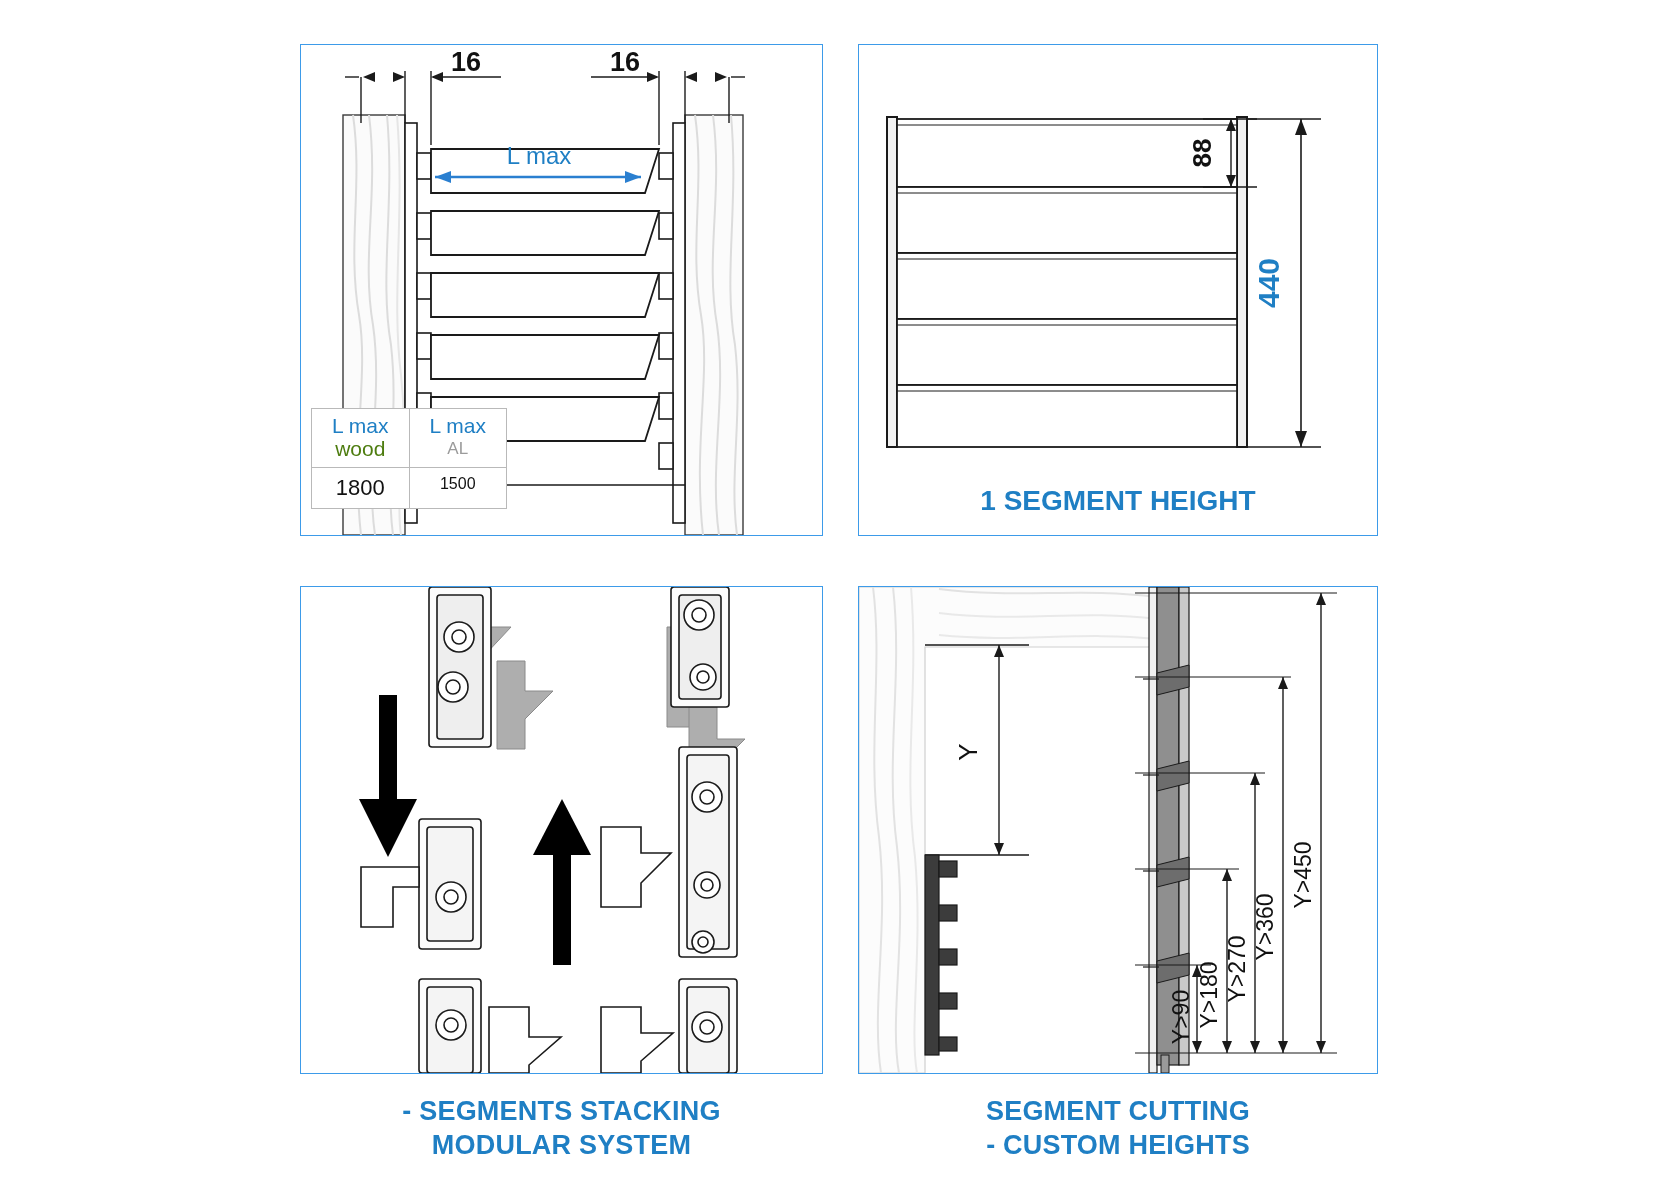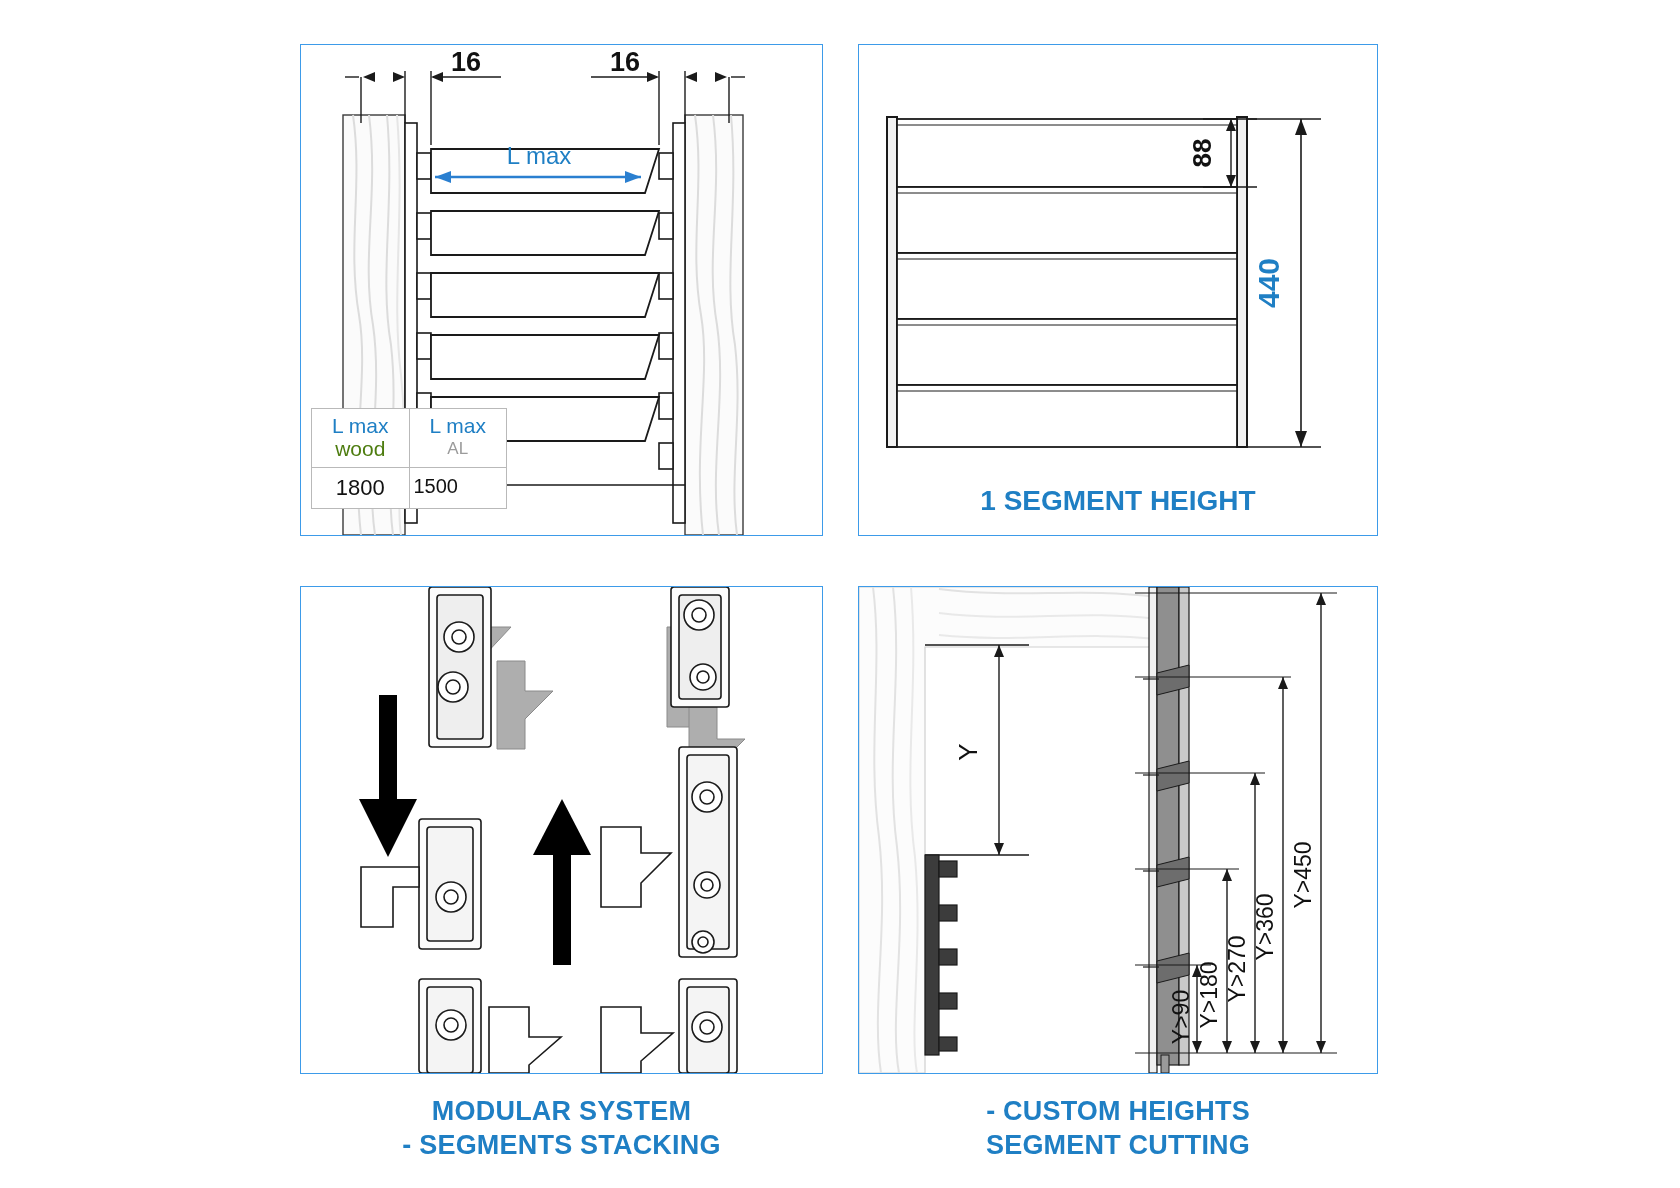--- a/index.html
+++ b/index.html
@@ -96,21 +96,21 @@
         <div style="color:#1f7fc4;font-size:21px;">L max</div>
         <div style="color:#4d7c0f;font-size:21px;">wood</div>
       </div>
       <div style="flex:1;padding:5px 4px 7px;text-align:center;line-height:23px;">
         <div style="color:#1f7fc4;font-size:21px;">L max</div>
         <div style="color:#9b9b9b;font-size:17px;">AL</div>
       </div>
     </div>
     <div style="display:flex;border-top:1px solid #b9b9b9;">
       <div style="flex:1;border-right:1px solid #b9b9b9;padding:7px 4px;text-align:center;font-size:22px;color:#111;">1800</div>
-      <div style="flex:1;padding:7px 4px;text-align:left;font-size:20px;color:#111;">1500</div>
+      <div style="flex:1;padding:7px 4px;text-align:center;font-size:16px;color:#111;">1500</div>
     </div>
   </div>
 </div>
 
 <div class="panel" style="left:858px;top:44px;width:520px;height:492px;">
   <svg width="518" height="490" viewBox="0 0 518 490">
 
     <g stroke="#1a1a1a" stroke-width="2" fill="#f2f2f2">
       <rect x="28" y="72" width="10" height="330"></rect>
       <rect x="378" y="72" width="10" height="330"></rect>
@@ -217,22 +217,22 @@
       <rect x="78" y="108" width="18" height="120"></rect>
       <polygon points="87,270 58,212 116,212"></polygon>
     </g>
     <g fill="#000000">
       <rect x="252" y="268" width="18" height="110"></rect>
       <polygon points="261,212 232,268 290,268"></polygon>
     </g>
   </svg>
 </div>
 <div class="caption" style="left:300px;top:1094px;width:523px;">
+  <div>- SEGMENTS STACKING</div>
   <div>MODULAR SYSTEM</div>
-  <div>- SEGMENTS STACKING</div>
 </div>
 
 <div class="panel" style="left:858px;top:586px;width:520px;height:488px;">
   <svg width="518" height="486" viewBox="0 0 518 486">
 
     <g>
       <path d="M0 0 L300 0 L300 60 L66 60 L66 486 L0 486 Z" fill="#fcfcfc" stroke="#cfcfcf" stroke-width="1.2"></path>
       <path d="M14 0 C24 80,8 160,20 250 C30 340,12 420,22 486" fill="none" stroke="#e2e2e2" stroke-width="2"></path>
       <path d="M34 0 C44 90,26 170,38 260 C48 350,30 430,40 486" fill="none" stroke="#e2e2e2" stroke-width="2"></path>
       <path d="M52 0 C60 100,44 180,56 270 C64 360,50 440,58 486" fill="none" stroke="#e9e9e9" stroke-width="2"></path>
@@ -310,15 +310,15 @@
     </g>
 
     <text x="330" y="430" font-size="23" fill="#111" transform="rotate(-90 330 430)" text-anchor="middle">Y&gt;90</text>
     <text x="358" y="408" font-size="23" fill="#111" transform="rotate(-90 358 408)" text-anchor="middle">Y&gt;180</text>
     <text x="386" y="382" font-size="23" fill="#111" transform="rotate(-90 386 382)" text-anchor="middle">Y&gt;270</text>
     <text x="414" y="340" font-size="23" fill="#111" transform="rotate(-90 414 340)" text-anchor="middle">Y&gt;360</text>
     <text x="452" y="288" font-size="23" fill="#111" transform="rotate(-90 452 288)" text-anchor="middle">Y&gt;450</text>
   </svg>
 </div>
 <div class="caption" style="left:858px;top:1094px;width:520px;">
+  <div>SEGMENT CUTTING</div>
   <div>- CUSTOM HEIGHTS</div>
-  <div>SEGMENT CUTTING</div>
 </div>
 
 </body></html>

